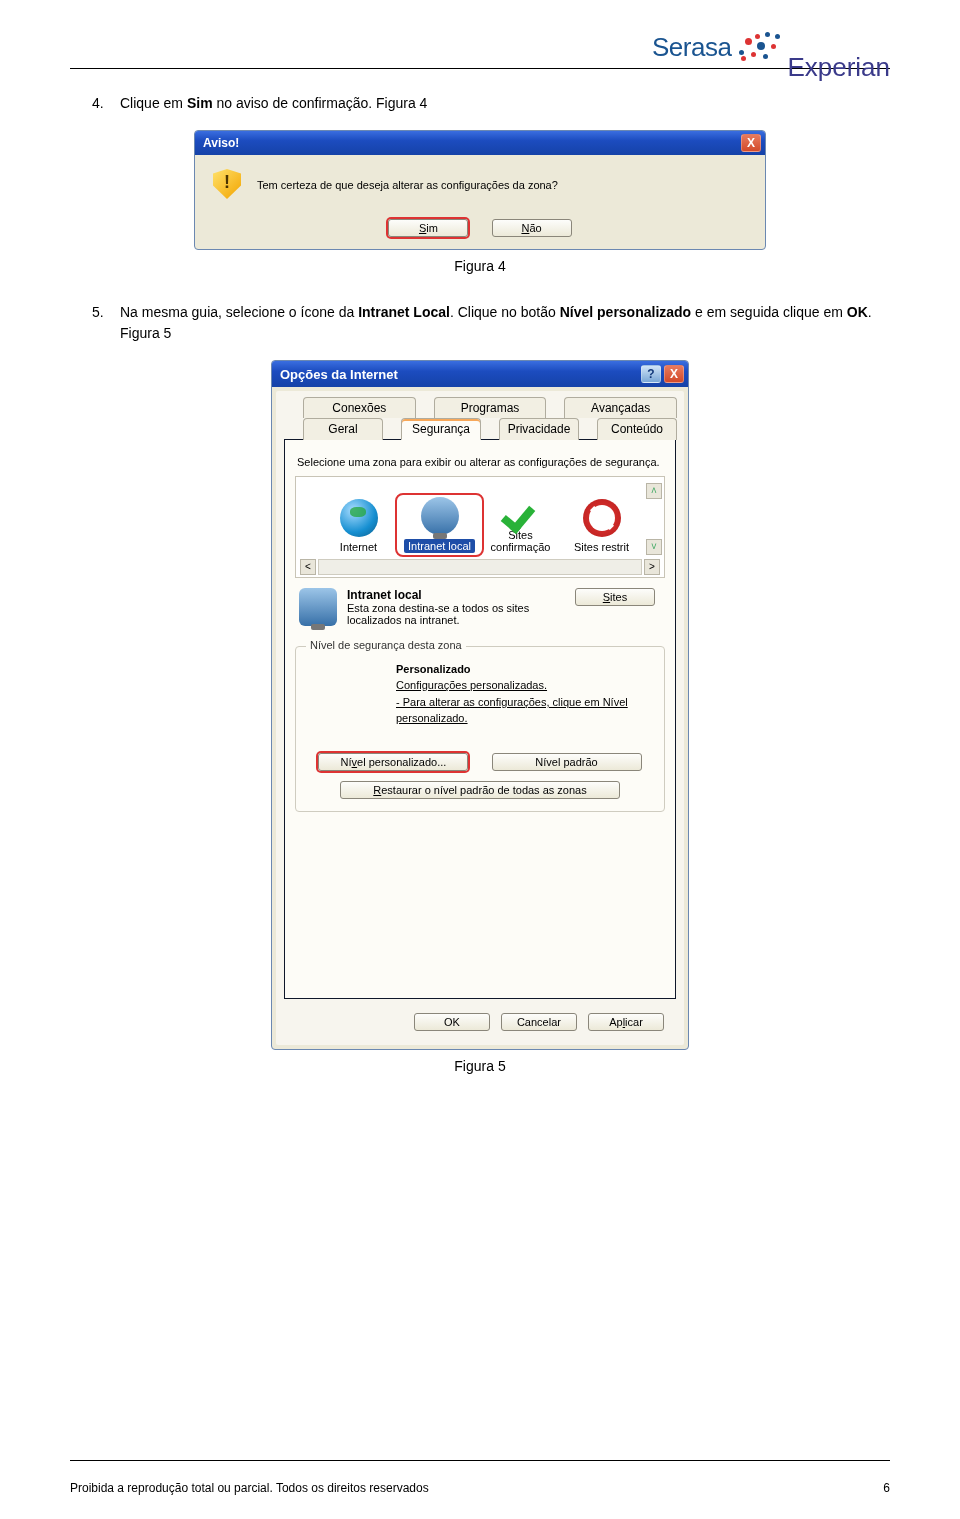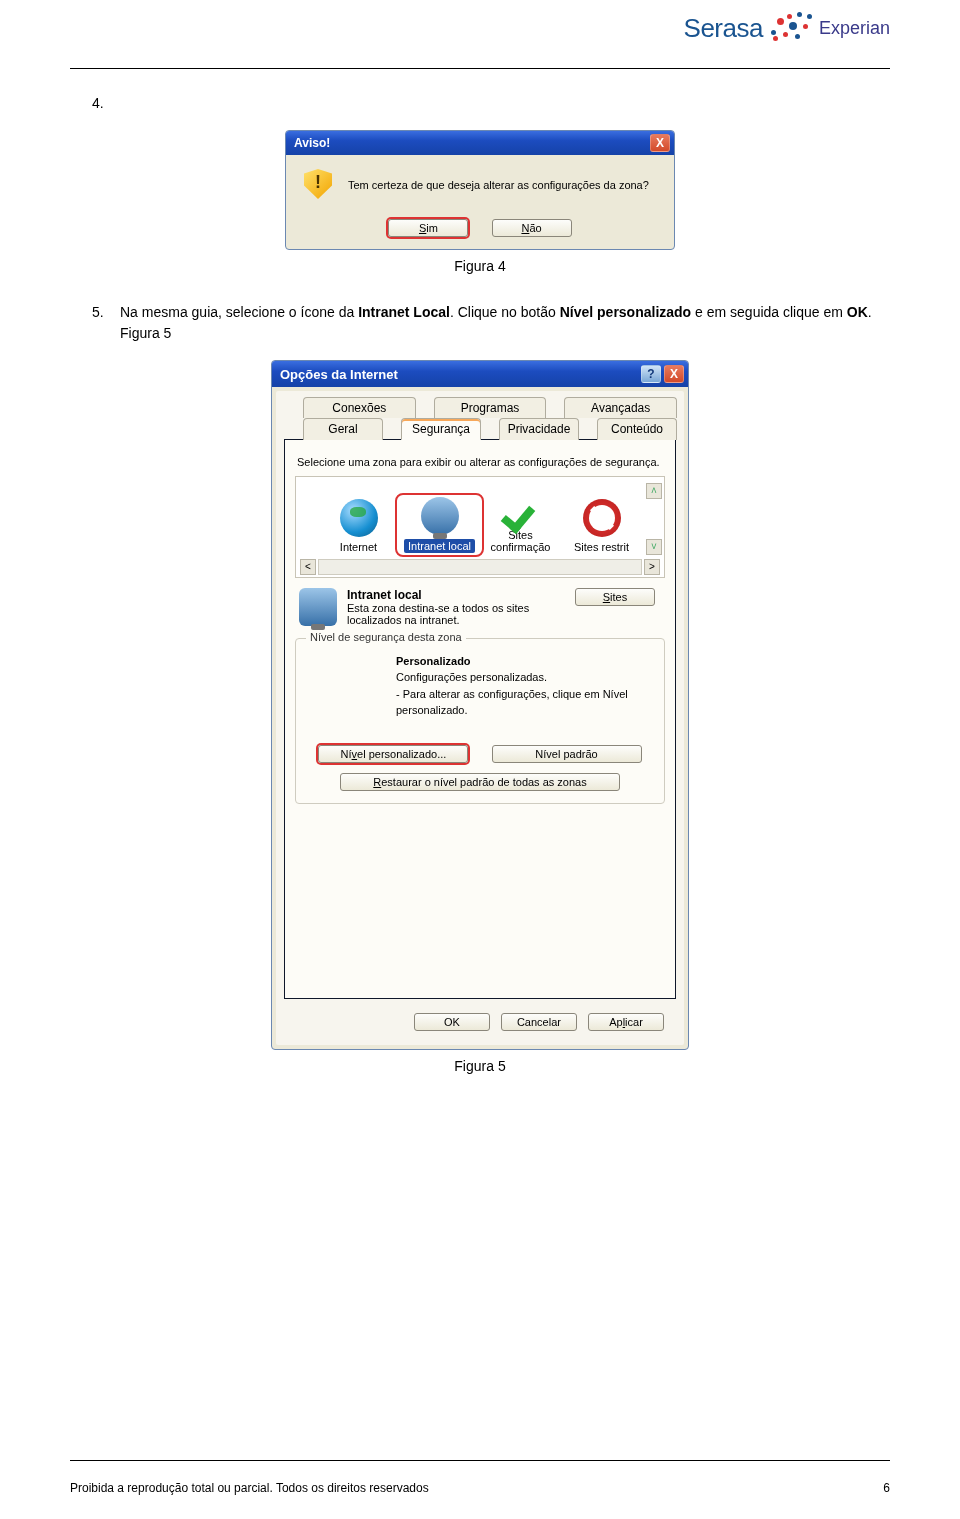--- a/index.html
+++ b/index.html
@@ -20,32 +20,32 @@
     position: absolute;
     top: 12px;
     right: 70px;
     display: flex;
     align-items: center;
     font-family: Arial, sans-serif;
   }
   .logo-serasa { color: #1a5490; font-size: 26px; font-weight: 400; letter-spacing: -0.5px; }
   .logo-dots { display: inline-flex; flex-wrap: wrap; width: 44px; height: 32px; margin: 0 6px; position: relative; }
   .logo-dots span { position: absolute; width: 5px; height: 5px; border-radius: 50%; }
-  .logo-experian { color: #3a3a8a; font-size: 18px; font-weight: 400; }
+  .logo-experian { color: #3a3a8a; font-size: 26px; font-weight: 400; margin-top: 40px; }
   .hr { border: none; border-top: 1px solid #000; margin: 48px 0 24px 0; }
   .step { margin: 16px 0 16px 22px; line-height: 1.5; }
   .step-num { display: table-cell; width: 28px; vertical-align: top; }
   .step-text { display: table-cell; }
   .bold { font-weight: bold; }
   .caption { text-align: center; margin: 8px 0 28px 0; }
   .fig { display: block; margin: 8px auto; }
 
   
   .dlg-aviso {
-    width: 390px;
+    width: 572px;
     border: 1px solid #6b88b1;
     background: #ece9d8;
     font-family: Tahoma, Arial, sans-serif;
     font-size: 11px;
     color: #000;
     border-radius: 4px;
     overflow: hidden;
   }
   .titlebar {
     background: linear-gradient(#3a6ee0,#1c4cbf 40%,#1542a8);
@@ -196,31 +196,31 @@
 
   .zone-desc-row { display:flex; align-items:flex-start; margin:10px 0 0 0; }
   .zone-desc-row .ic { width:38px; height:38px; margin:0 10px 0 4px; flex:none; }
   .zone-desc-row .txt { flex:1; }
   .zone-desc-row .zttl { font-weight:bold; font-size:12px; }
   .sites-btn { margin-left:auto; }
 
   .fieldset {
     border: 1px solid #cfccc0;
     border-radius: 4px;
-    margin-top: 12px;
+    margin-top: 20px;
     padding: 16px 10px 12px 10px;
     position: relative;
   }
   .fieldset .legend {
     position:absolute; top:-8px; left:10px; background:#fdfcf7; padding:0 4px;
     font-size:11px; color:#333;
   }
   .pers-block { margin-left: 90px; }
   .pers-title { font-weight: bold; margin-bottom: 2px; }
-  .pers-lines { line-height: 1.5; }
+  .pers-lines { line-height: 1.5; text-decoration: underline; }
   .btn-row { margin-top: 26px; text-align:center; }
   .btn-row .win-btn { min-width: 150px; }
   .btn-row .win-btn.hl { min-width: 150px; }
   .btn-row2 { margin-top: 10px; text-align:center;text-decoration:underline; }
   .btn-row2 .win-btn { min-width: 280px; }
 
   .footer-btns { text-align:right; padding: 14px 8px 6px 0; }
   .footer-btns .win-btn { min-width: 76px; margin: 0 4px; }
 
   .sb-updown { position:absolute; right:2px; top:6px; display:flex; flex-direction:column; gap:40px; }
@@ -256,20 +256,23 @@
       <span style="background:#d33;top:24px;left:4px;"></span>
       <span style="background:#1a5490;top:18px;left:2px;"></span>
     </span>
     <span class="logo-experian">Experian</span>
   </div>
 
   <hr class="hr">
 
   <div class="step">
     <div class="step-num">4.</div>
+    <div class="step-text">
+      <span>Clique em </span><span class="bold">Sim</span><span> no aviso de confirmação. Figura 4</span>
+    </div>
   </div>
 
   <div class="dlg-aviso fig">
     <div class="titlebar">
       <span class="titlebar-txt">Aviso!</span>
       <div class="close-x">X</div>
     </div>
     <div class="dlg-body">
       <div class="warn-icon">
           <div class="shield"></div>

